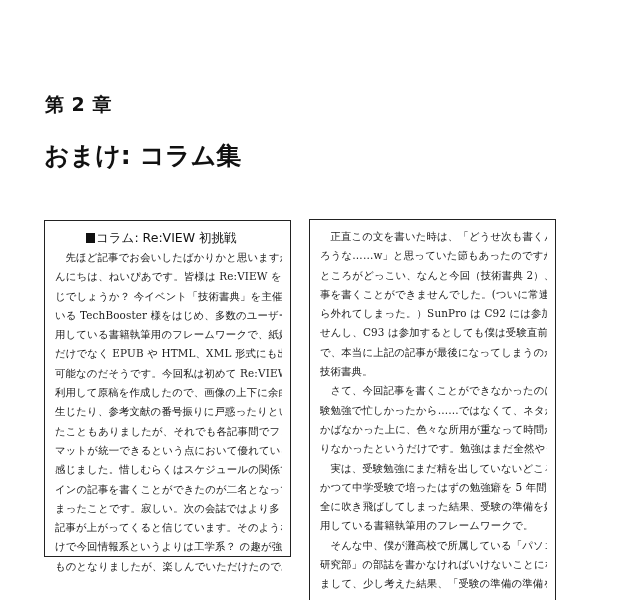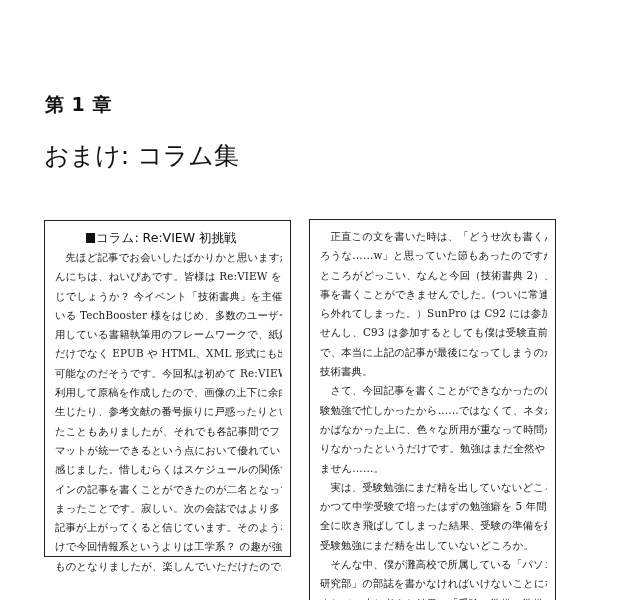--- a/index.html
+++ b/index.html
@@ -1,31 +1,31 @@
 <!DOCTYPE html>
 <html><head>
 <meta charset="utf-8">
 <style>
   html, body { margin:0; padding:0; background:#ffffff; }
   body { width:631px; height:600px; position:relative; overflow:hidden; font-family:"DejaVu Sans", sans-serif; color:#111; }
   .chapter-num { position:absolute; left:45px; top:92px; font-size:19px; font-weight:bold; letter-spacing:0.5px; font-family:"DejaVu Sans", sans-serif; }
-  .chapter-title { position:absolute; left:44px; top:139px; font-size:25px; font-weight:normal; font-family:"DejaVu Sans", sans-serif; white-space:nowrap; }
+  .chapter-title { position:absolute; left:44px; top:139px; font-size:25px; font-weight:bold; font-family:"DejaVu Sans", sans-serif; white-space:nowrap; }
   .box { position:absolute; border:1px solid #222; box-sizing:border-box; background:#fff; }
   .box-left { left:44px; top:220px; width:247px; height:337px; padding:8px 8px 0 10px; }
   .box-right { left:309px; top:219px; width:247px; height:400px; padding:7px 8px 0 10px; border-bottom:none; }
   .col-heading { font-size:12.5px; line-height:18px; margin:0 0 1px -1px; white-space:nowrap; font-family:"DejaVu Sans", sans-serif;padding-left:32px; }
   .col-heading .sq { display:inline-block; width:9px; height:10px; background:#111; margin-right:1px; vertical-align:-1px; }
   .para { font-family:"DejaVu Serif", serif; font-size:10.4px; line-height:19.3px; margin:0; text-indent:1em; letter-spacing:0.15px; text-align:justify; word-break:break-all; color:#1a1a1a; }
   .line { display:block; white-space:nowrap; overflow:hidden; }
   .ind { padding-left:1em; }
 </style>
 </head>
 <body>
 
-<div class="chapter-num">第 1 章</div>
+<div class="chapter-num">第 2 章</div>
 <div class="chapter-title">おまけ: コラム集</div>
 
 <div class="box box-left">
   <div class="col-heading"><span class="sq"></span><span>コラム: Re:VIEW 初挑戦</span></div>
   <div class="para" style="text-indent:0">
     <span class="line ind">先ほど記事でお会いしたばかりかと思いますがこ</span>
     <span class="line">んにちは、ねいぴあです。皆様は Re:VIEW をご存</span>
     <span class="line">じでしょうか？ 今イベント「技術書典」を主催して</span>
     <span class="line">いる TechBooster 様をはじめ、多数のユーザーが利</span>
     <span class="line">用している書籍執筆用のフレームワークで、紙媒体</span>
@@ -51,23 +51,22 @@
     <span class="line">ところがどっこい、なんと今回（技術書典 2）、記</span>
     <span class="line">事を書くことができませんでした。(ついに常連か</span>
     <span class="line">ら外れてしまった。）SunPro は C92 には参加しま</span>
     <span class="line">せんし、C93 は参加するとしても僕は受験直前なの</span>
     <span class="line">で、本当に上記の記事が最後になってしまうのかも</span>
     <span class="line">技術書典。</span>
     <span class="line ind">さて、今回記事を書くことができなかったのは受</span>
     <span class="line">験勉強で忙しかったから……ではなくて、ネタが浮</span>
     <span class="line">かばなかった上に、色々な所用が重なって時間が足</span>
     <span class="line">りなかったというだけです。勉強はまだ全然やって</span>
-    <span class="line">ません……。</span>
     <span class="line ind">実は、受験勉強にまだ精を出していないどころか、</span>
     <span class="line">かつて中学受験で培ったはずの勉強癖を 5 年間で完</span>
     <span class="line">全に吹き飛ばしてしまった結果、受験の準備を始め</span>
-    <span class="line">受験勉強にまだ精を出していないどころか。</span>
+    <span class="line">用している書籍執筆用のフレームワークで。</span>
     <span class="line ind">そんな中、僕が灘高校で所属している「パソコン</span>
     <span class="line">研究部」の部誌を書かなければいけないことになり</span>
     <span class="line">まして、少し考えた結果、「受験の準備の準備をする</span>
 
   </div>
 </div>
 
 </body></html>

